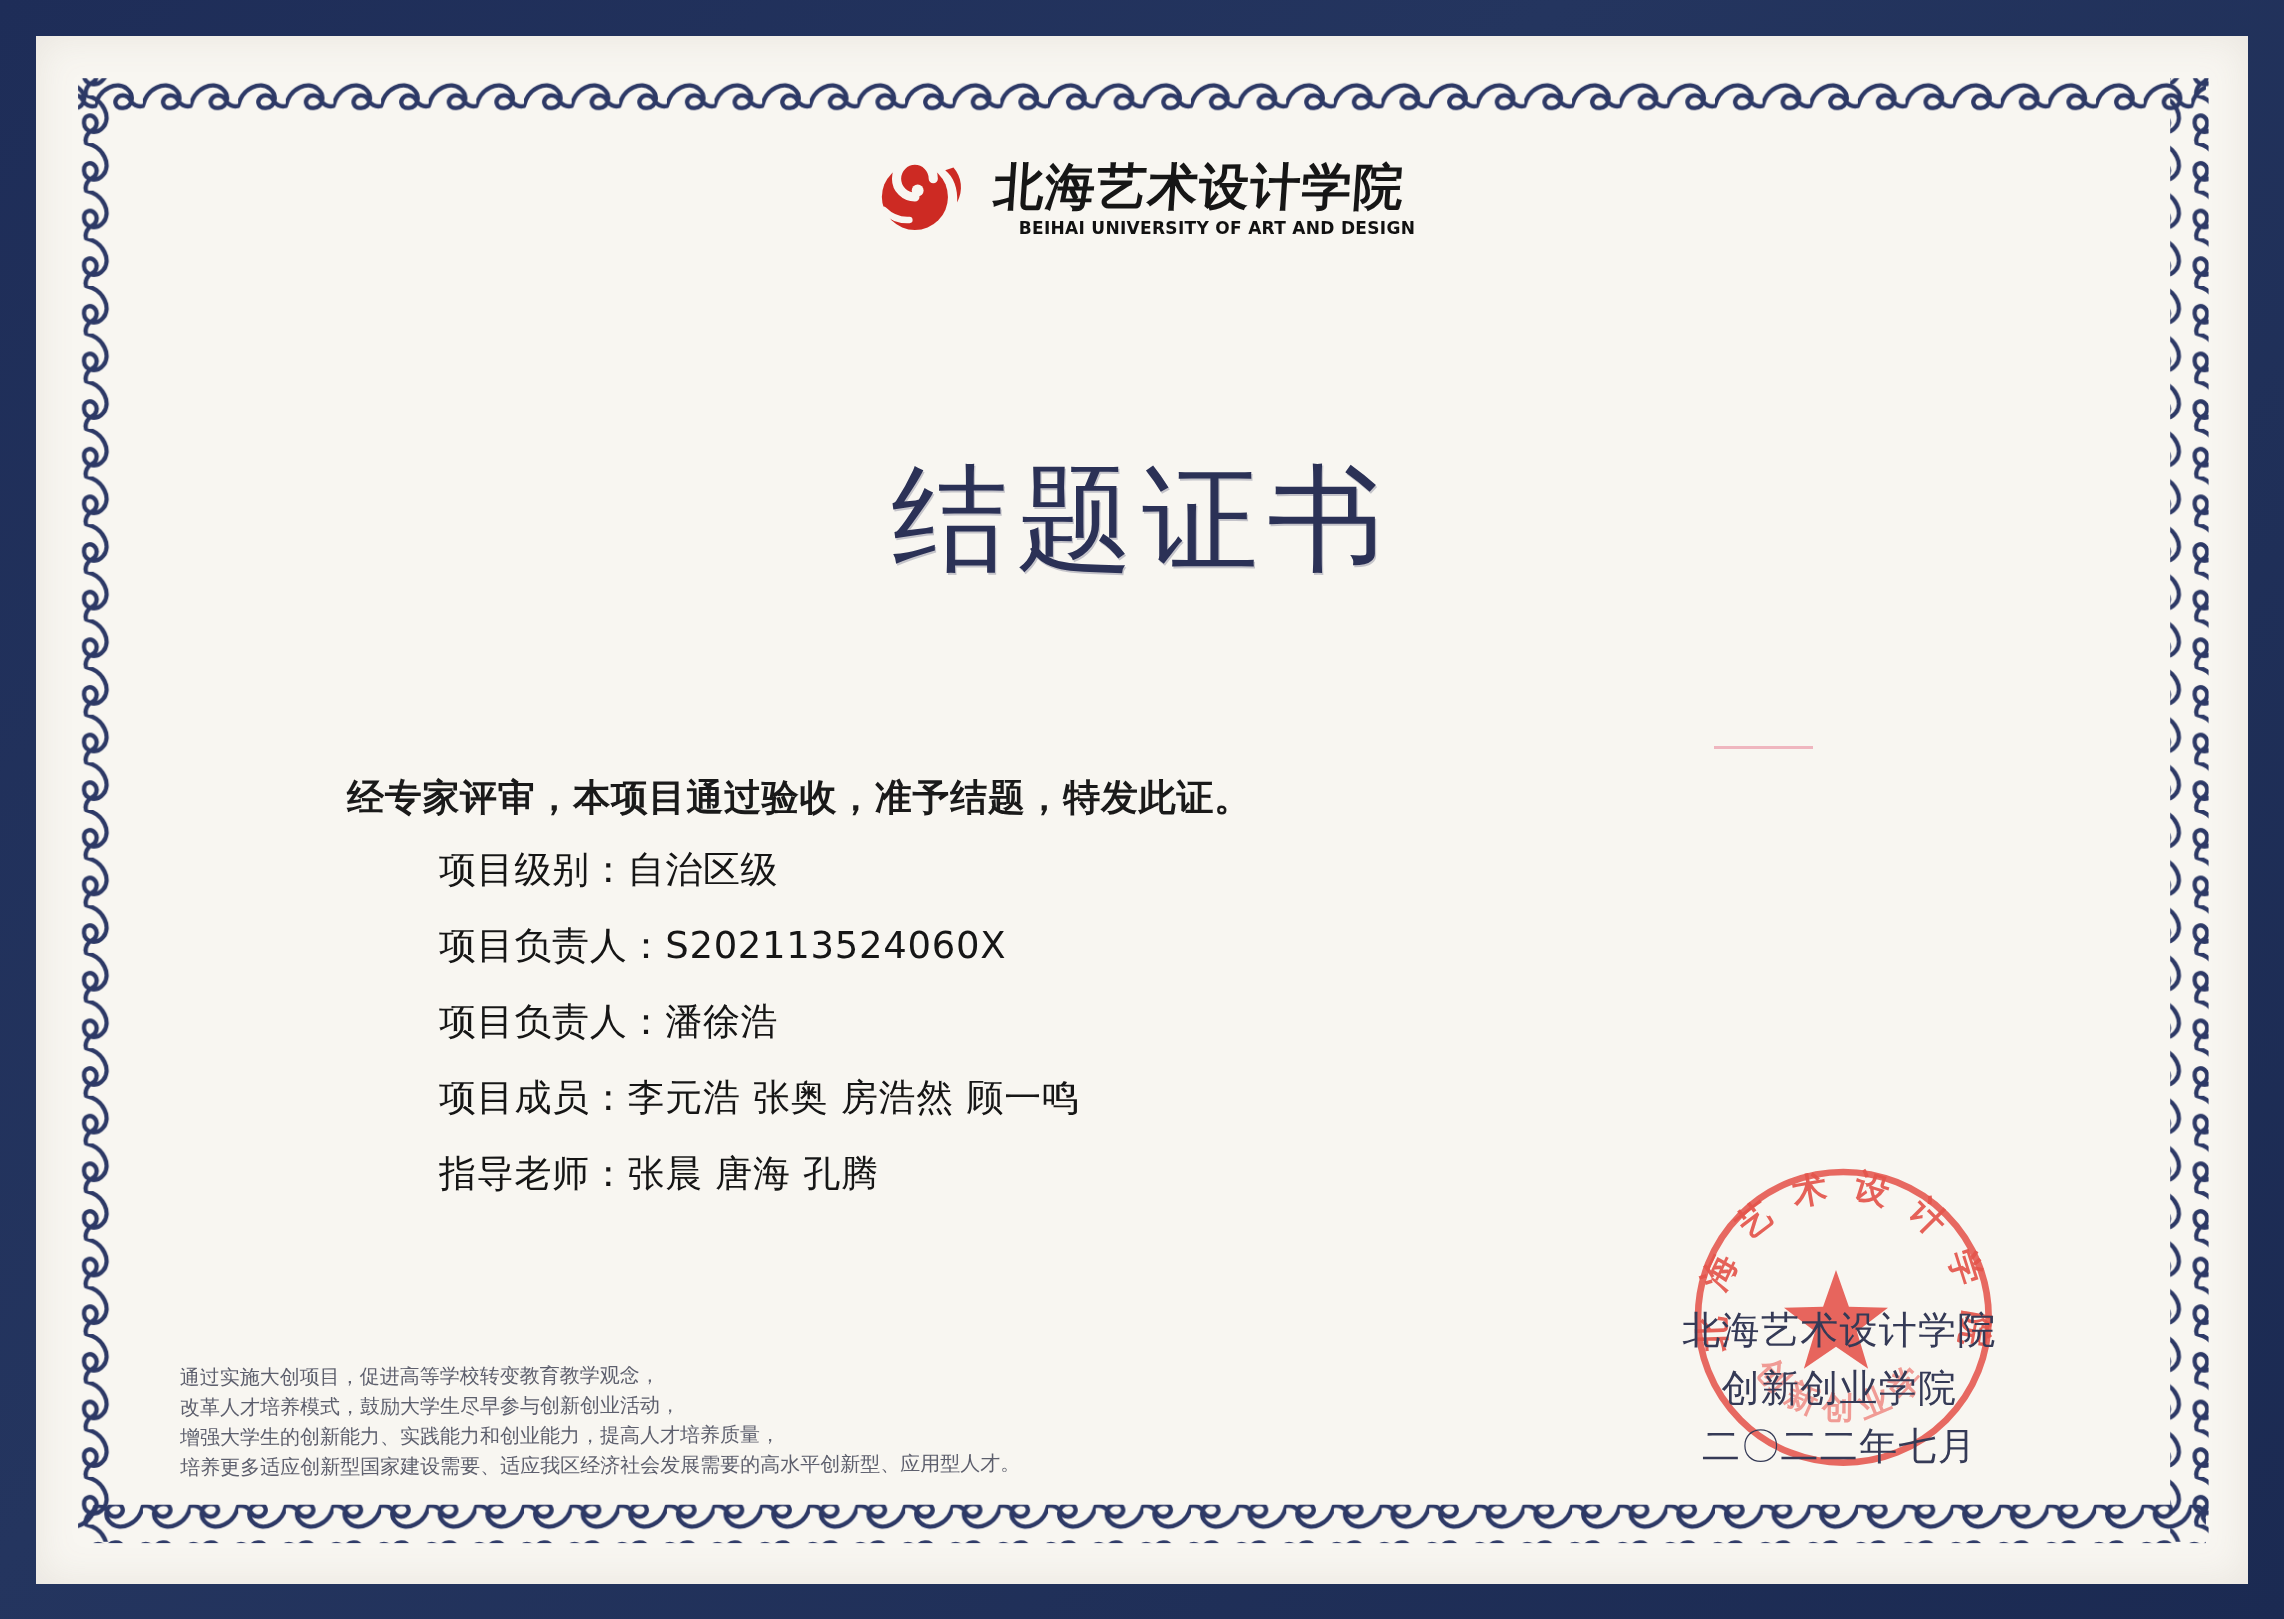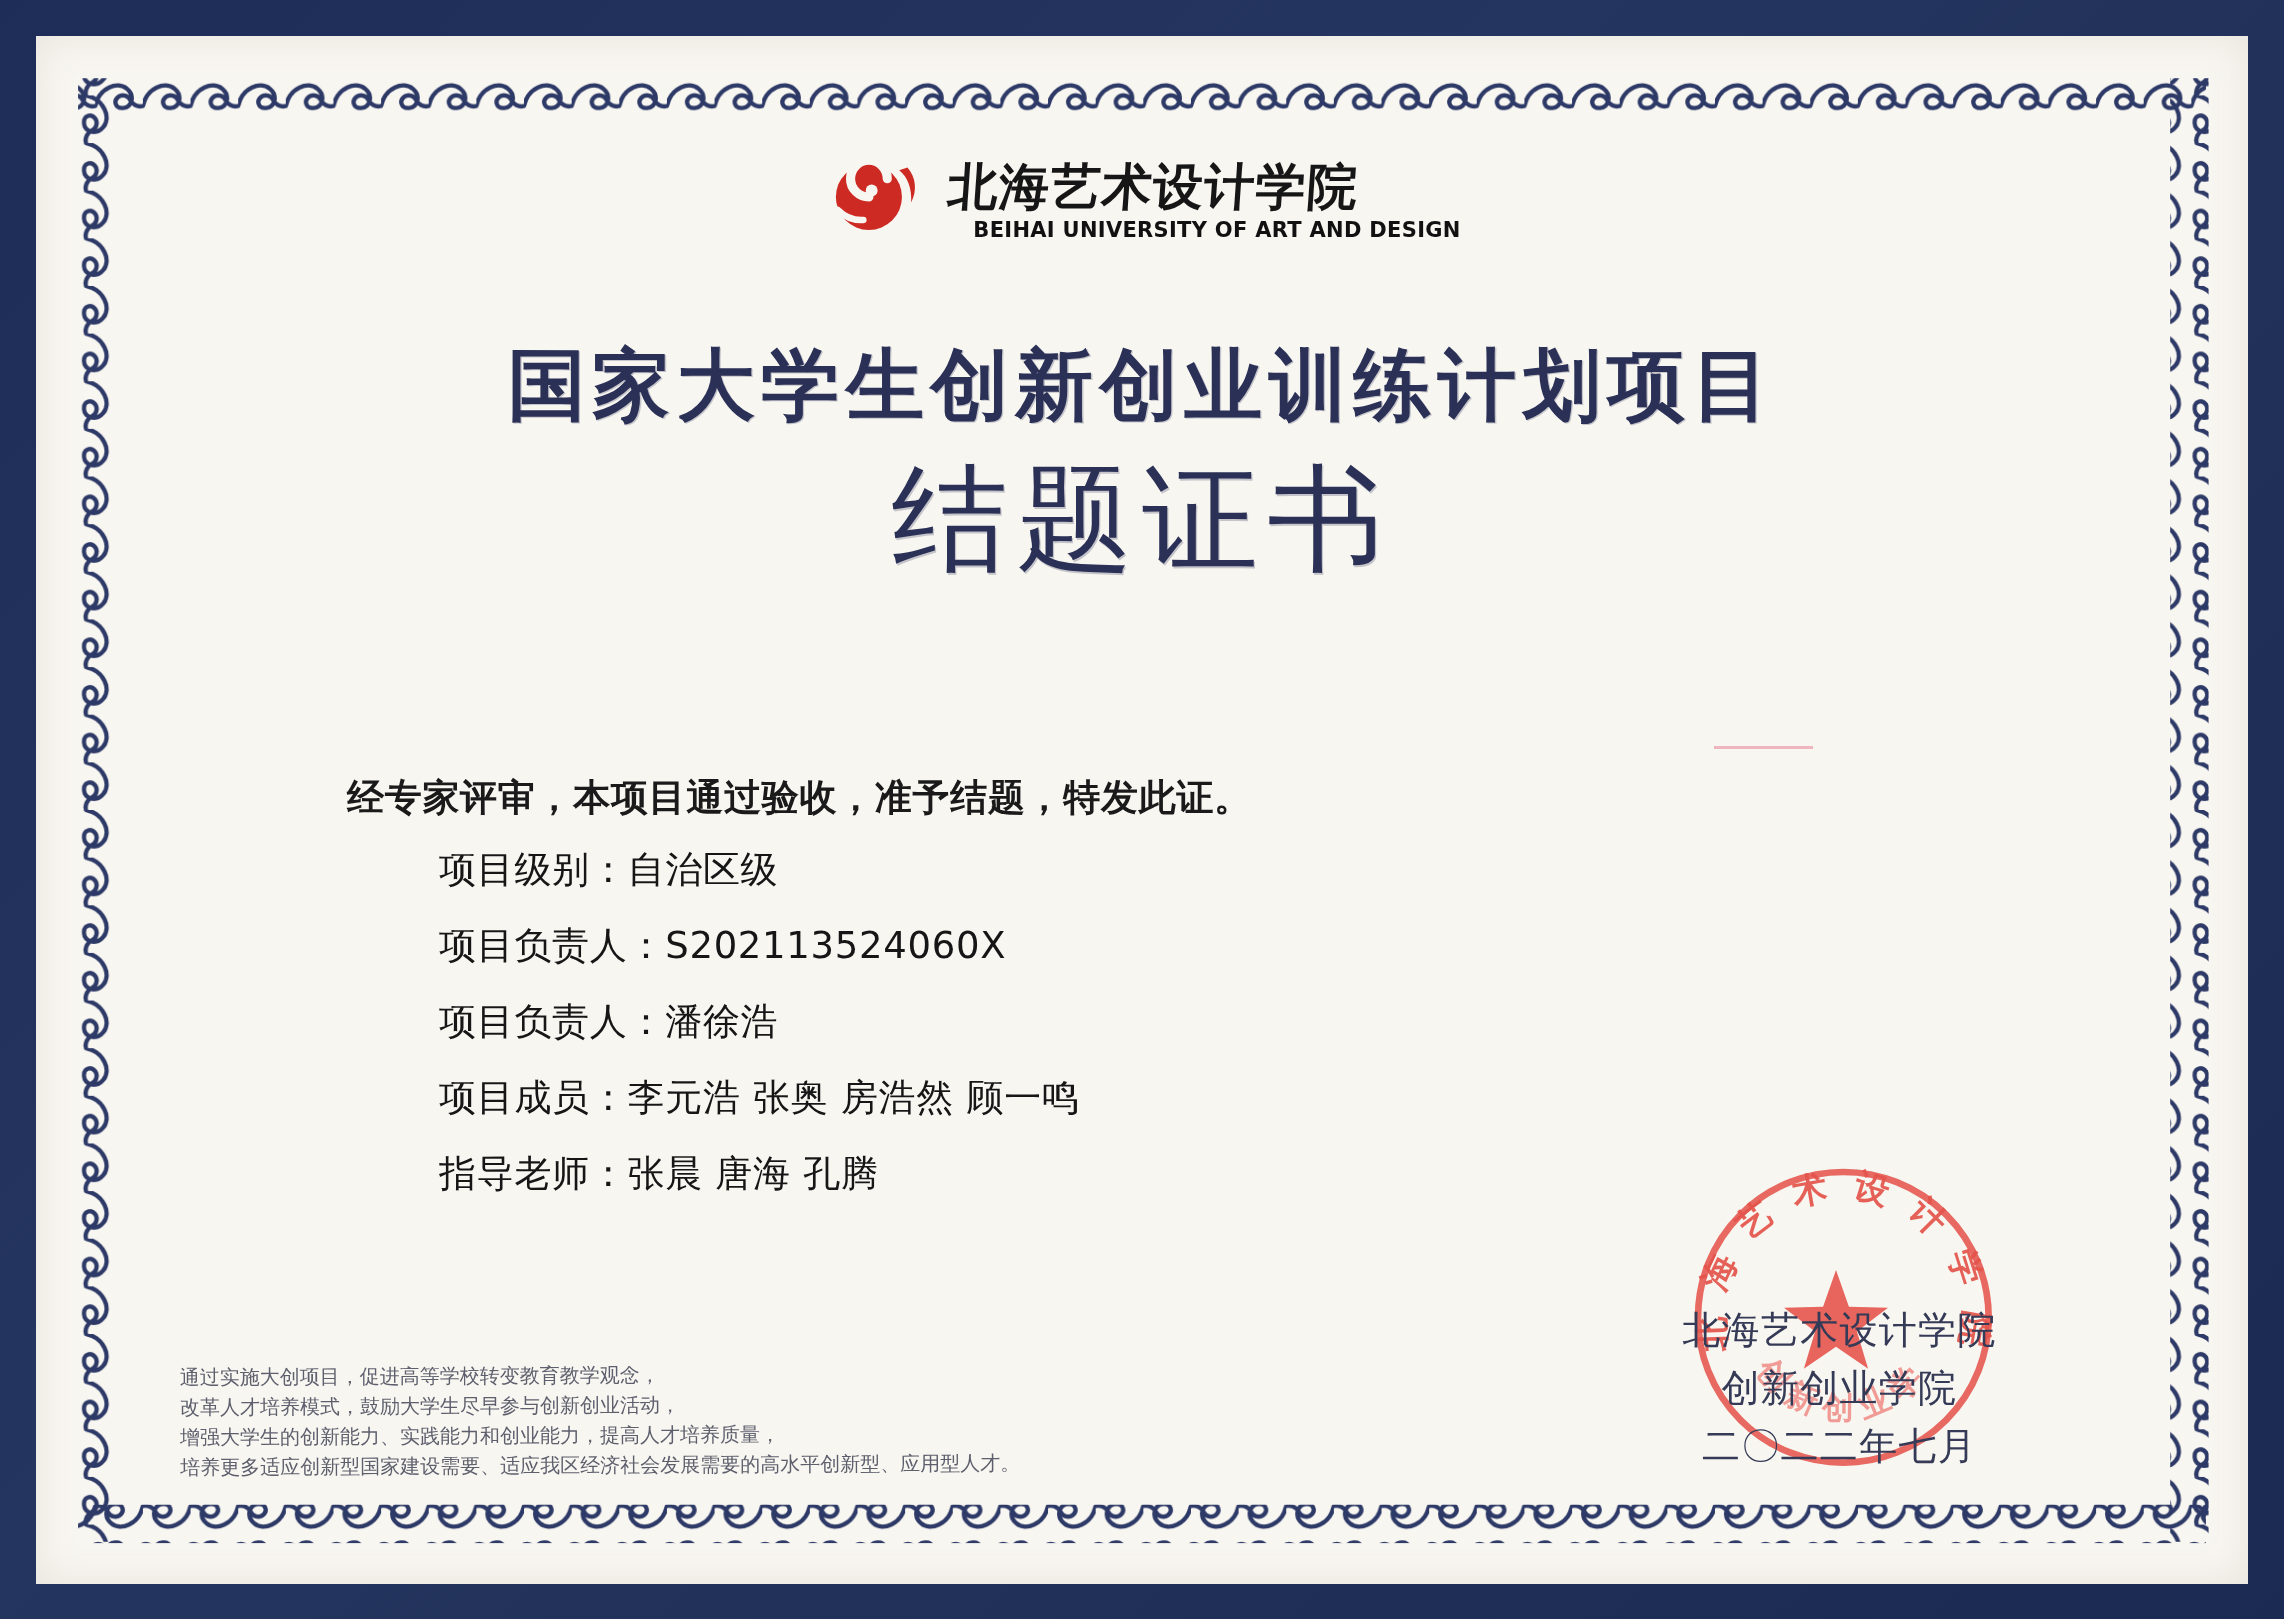--- a/index.html
+++ b/index.html
@@ -9,21 +9,21 @@
   .paper{position:absolute;inset:36px;background:#f8f6f1;
          box-shadow:inset 0 0 40px rgba(120,110,90,.12);}
   .chain{position:absolute;left:0;top:0;}
 
   
   .logo{position:absolute;top:160px;left:0;width:100%;display:flex;justify-content:center;
         align-items:flex-start;gap:24px;}
   .logo-text{display:flex;flex-direction:column;align-items:flex-start;}
   .logo-cn{font-family:"DejaVu Serif","Liberation Serif",serif;font-size:50px;font-weight:700;
            color:#161616;letter-spacing:1.3px;transform:skewX(-4deg);line-height:53px;}
-  .logo-en{font-size:21px;font-weight:800;color:#111;letter-spacing:0.3px;margin-top:5.3px;margin-left:25px;}
+  .logo-en{font-size:17px;font-weight:800;color:#111;letter-spacing:0.3px;margin-top:5.3px;margin-left:25px;}
 
   
   .title{position:absolute;top:334px;left:0;width:100%;text-align:center;
          font-family:"DejaVu Serif","Liberation Serif",serif;font-weight:700;
          font-size:78px;letter-spacing:6.6px;color:#2b3156;
          text-shadow:1.3px 1.3px 0 rgba(43,49,86,.25);}
   .subtitle{position:absolute;top:442px;left:0;width:100%;text-align:center;
          font-family:"DejaVu Serif","Liberation Serif",serif;font-weight:400;
          font-size:116px;letter-spacing:9.3px;color:#2b3156;
          text-shadow:1.3px 2px 0 rgba(43,49,86,.25);}
@@ -89,21 +89,20 @@
       <path d="M16 54 q 12 12 28 11" stroke="#f8f6f1" stroke-width="7" fill="none" stroke-linecap="round"></path>
       <circle cx="53" cy="33" r="6.5" fill="#f8f6f1"></circle>
       <path d="M92 8 C 101 18 103 33 96 46 C 97 31 92 18 83 11 Z" fill="#cd2a23"></path>
     </svg>
     <div class="logo-text">
       <div class="logo-cn">北海艺术设计学院</div>
       <div class="logo-en">BEIHAI UNIVERSITY OF ART AND DESIGN</div>
     </div>
   </div>
 
-  <div class="title">国家大学生创新创业训练计划项目</div>
   <div class="subtitle">结题证书</div>
 
   <div class="grade-underline"></div>
   <div class="bodyline2">经专家评审，本项目通过验收，准予结题，特发此证。</div>
 
   <div class="fields">
     <div class="field-row"><span>项目级别：</span><span>自治区级</span></div>
     <div class="field-row"><span>项目负责人：</span><span>S202113524060X</span></div>
     <div class="field-row"><span>项目负责人：</span><span>潘徐浩</span></div>
     <div class="field-row"><span>项目成员：</span><span>李元浩 张奥 房浩然 顾一鸣</span></div>

